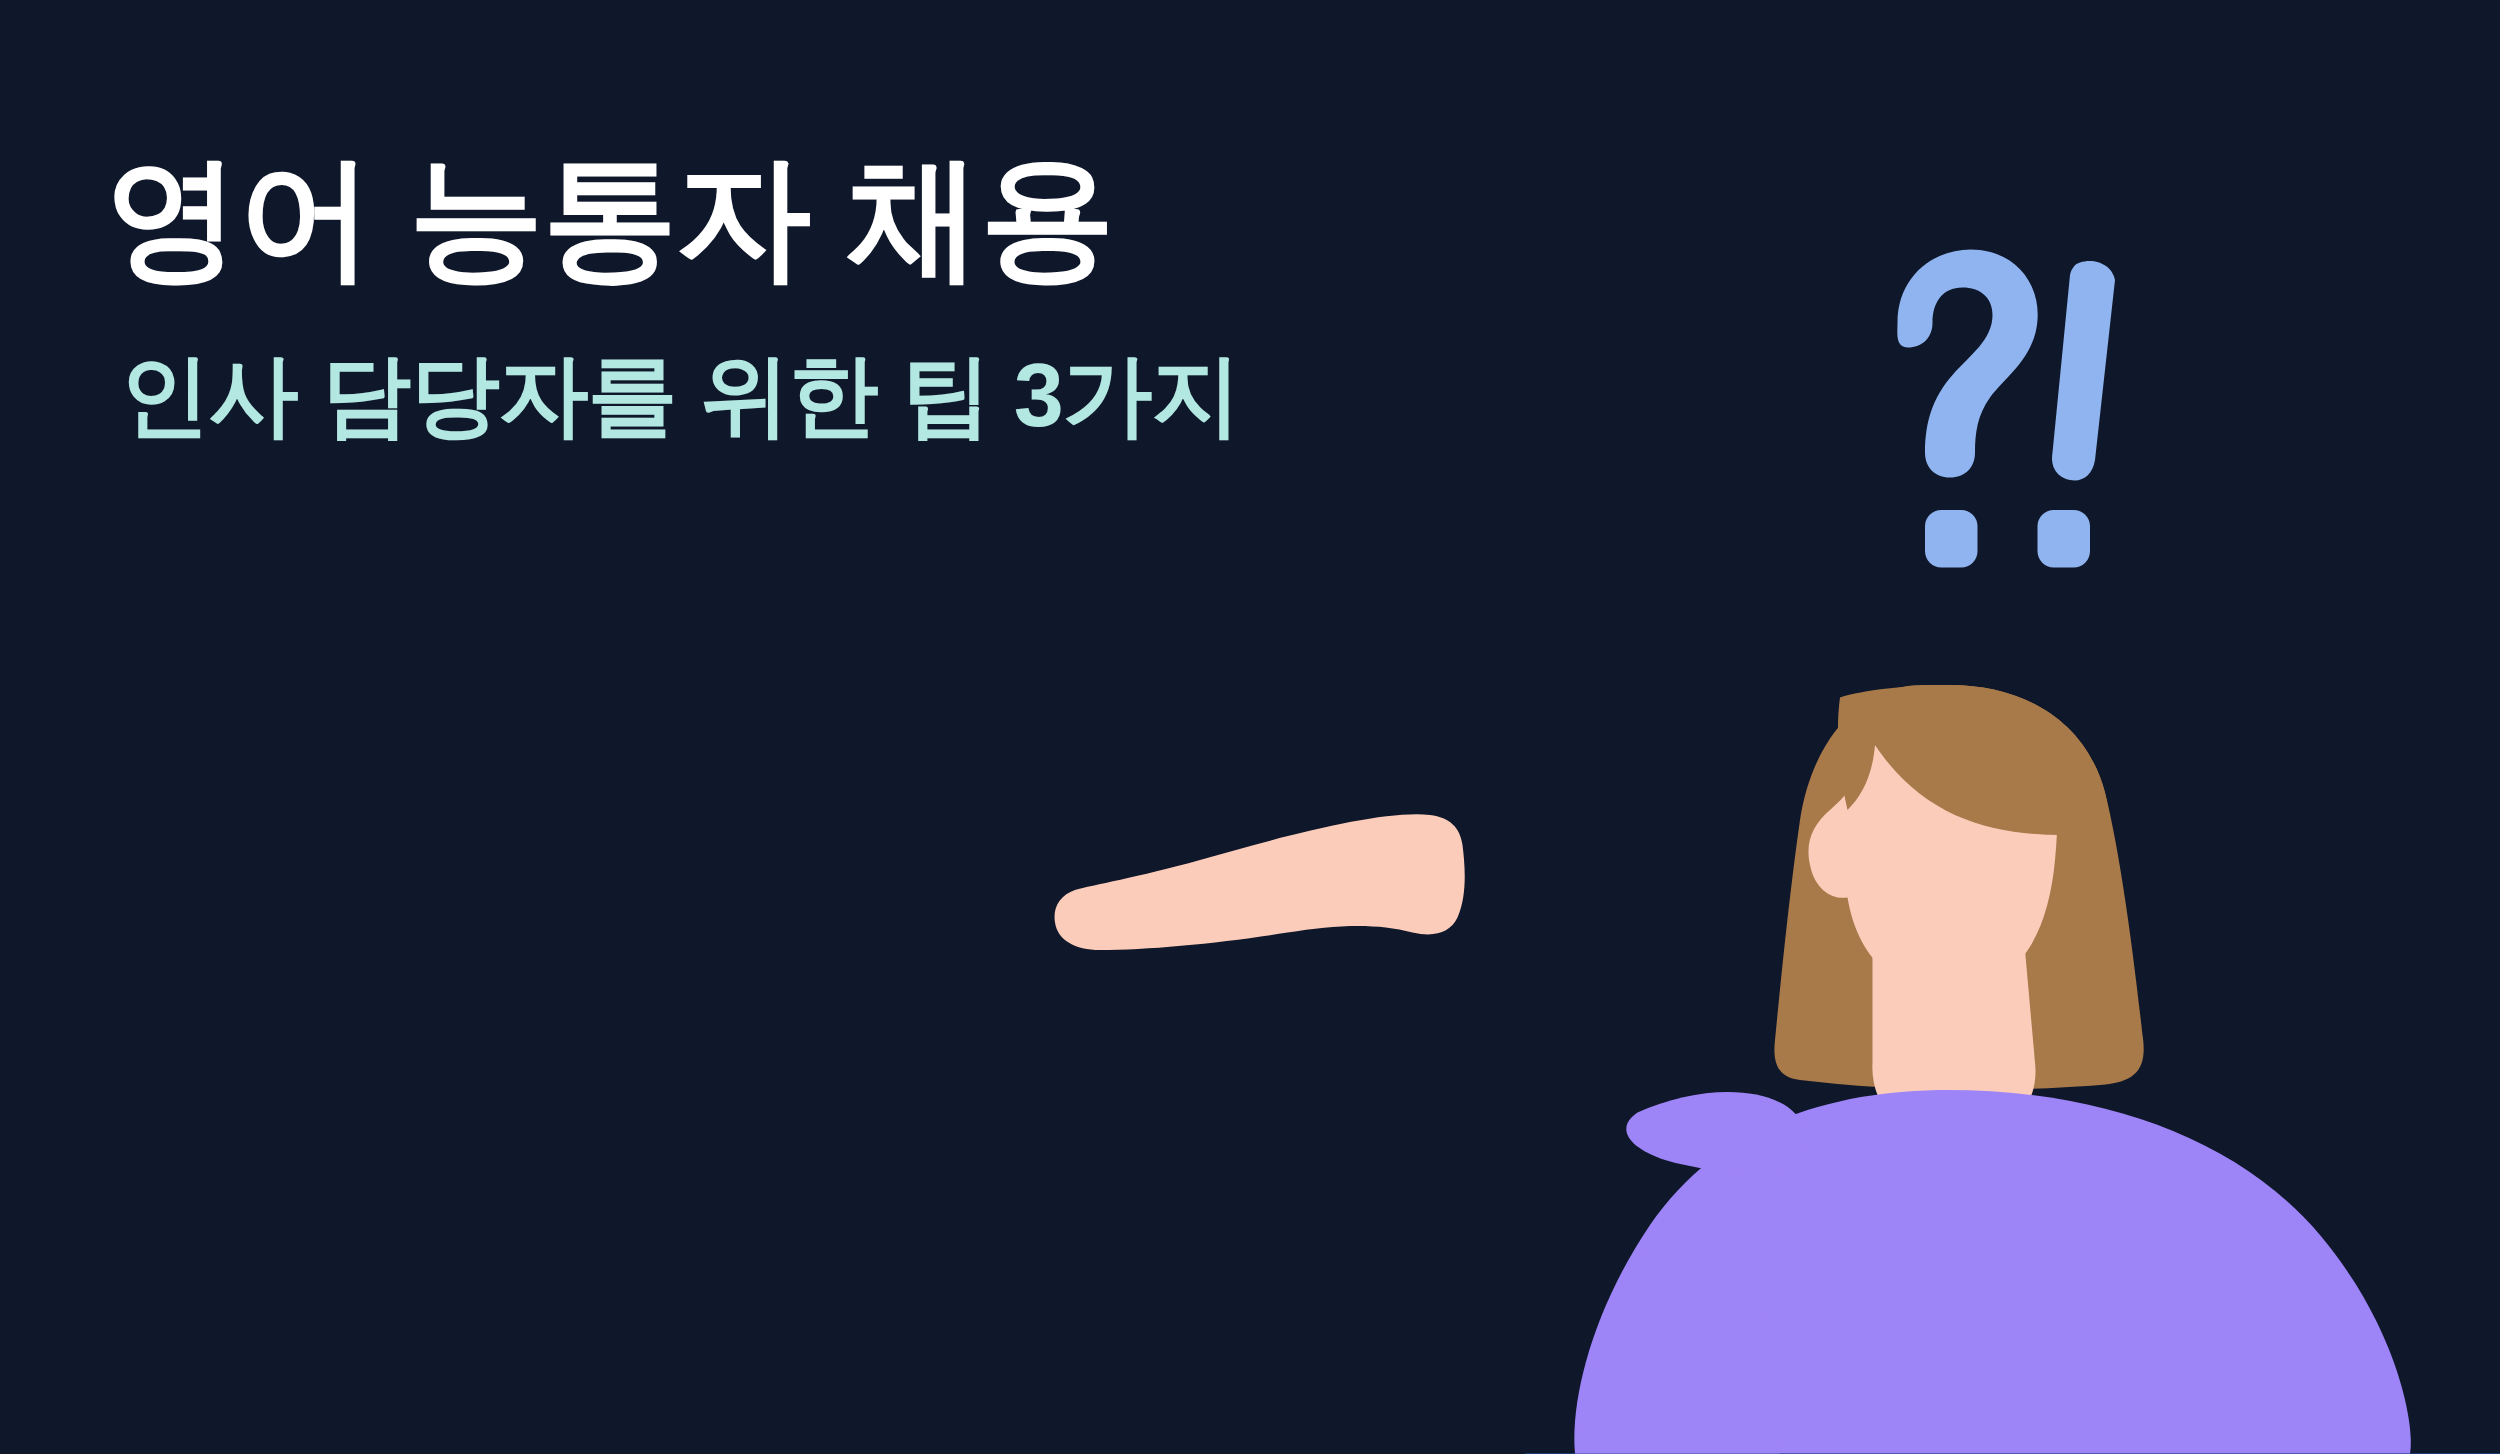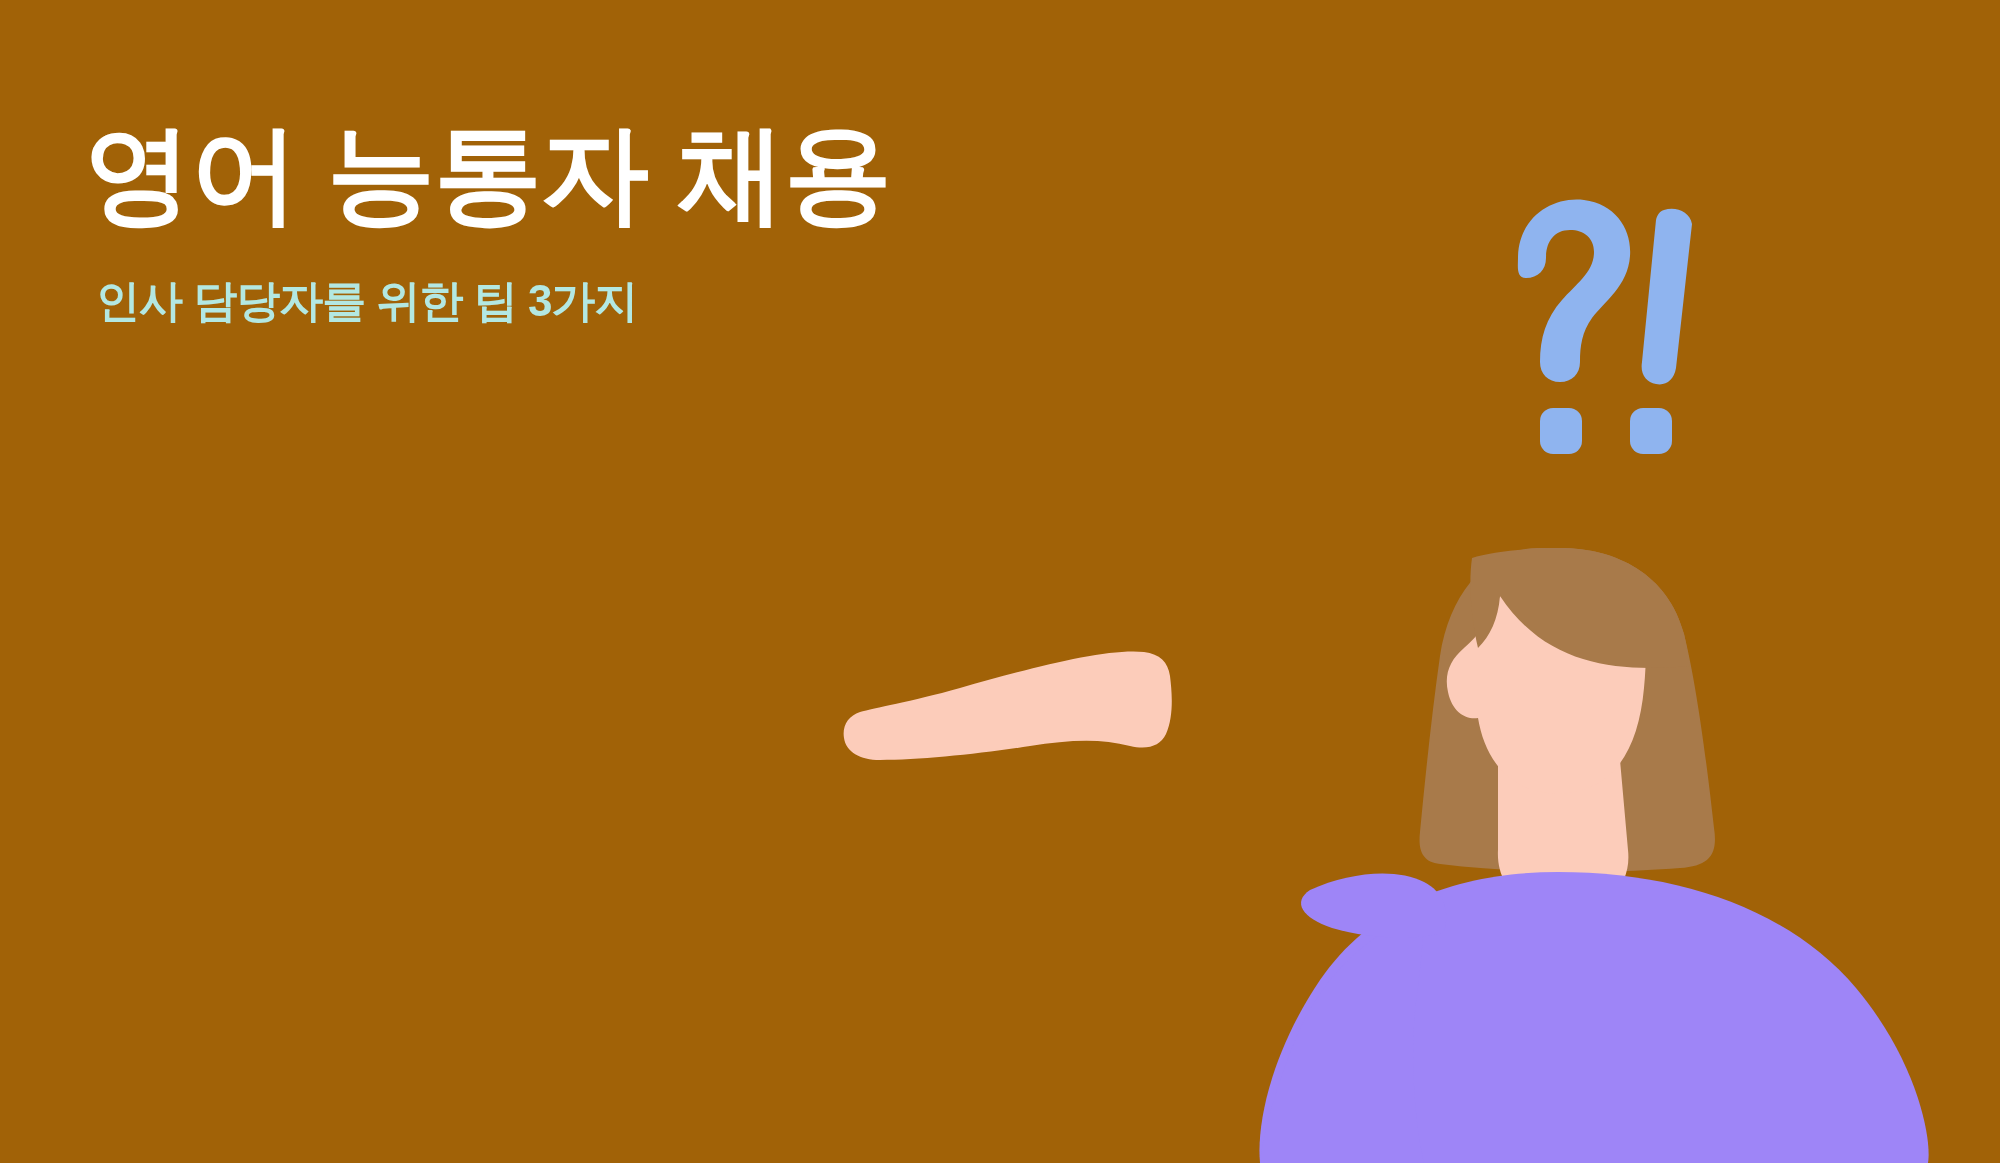--- a/index.html
+++ b/index.html
@@ -26,21 +26,21 @@
   #headline {
     font-size: 108px;
     font-weight: 700;
     line-height: 1.18;
     color: #ffffff;
     letter-spacing: -1px;
     margin: 0;
     white-space: nowrap;
   }
   #subheadline {
-    font-size: 44px;
+    font-size: 72px;
     font-weight: 700;
     line-height: 1.18;
     color: #b3e8e2;
     letter-spacing: -1px;
     margin: 38px 0 0 12px;
     white-space: nowrap;
   }
   #punctuation {
     position: absolute;
     left: 1480px;
@@ -53,21 +53,21 @@
     left: 1020px;
     top: 420px;
     width: 980px;
     height: 743px;
   }
   svg { display: block; overflow: visible; }
 </style>
 </head>
 <body>
 
-<div id="banner" style="background: #a16207; text-decoration: underline;">
+<div id="banner" style="background: #0f172a; text-decoration: underline;">
 
   <div id="text-block">
     <h1 id="headline" style="color: rgb(255, 255, 255);">영어 능통자 채용</h1>
     <h2 id="subheadline" style="color: rgb(179, 232, 226);">인사 담당자를 위한 팁 3가지</h2>
   </div>
 
   <div id="punctuation">
     <svg width="260" height="300" viewBox="0 0 260 300" aria-hidden="true">
       <g fill="#8fb4ef">
 

